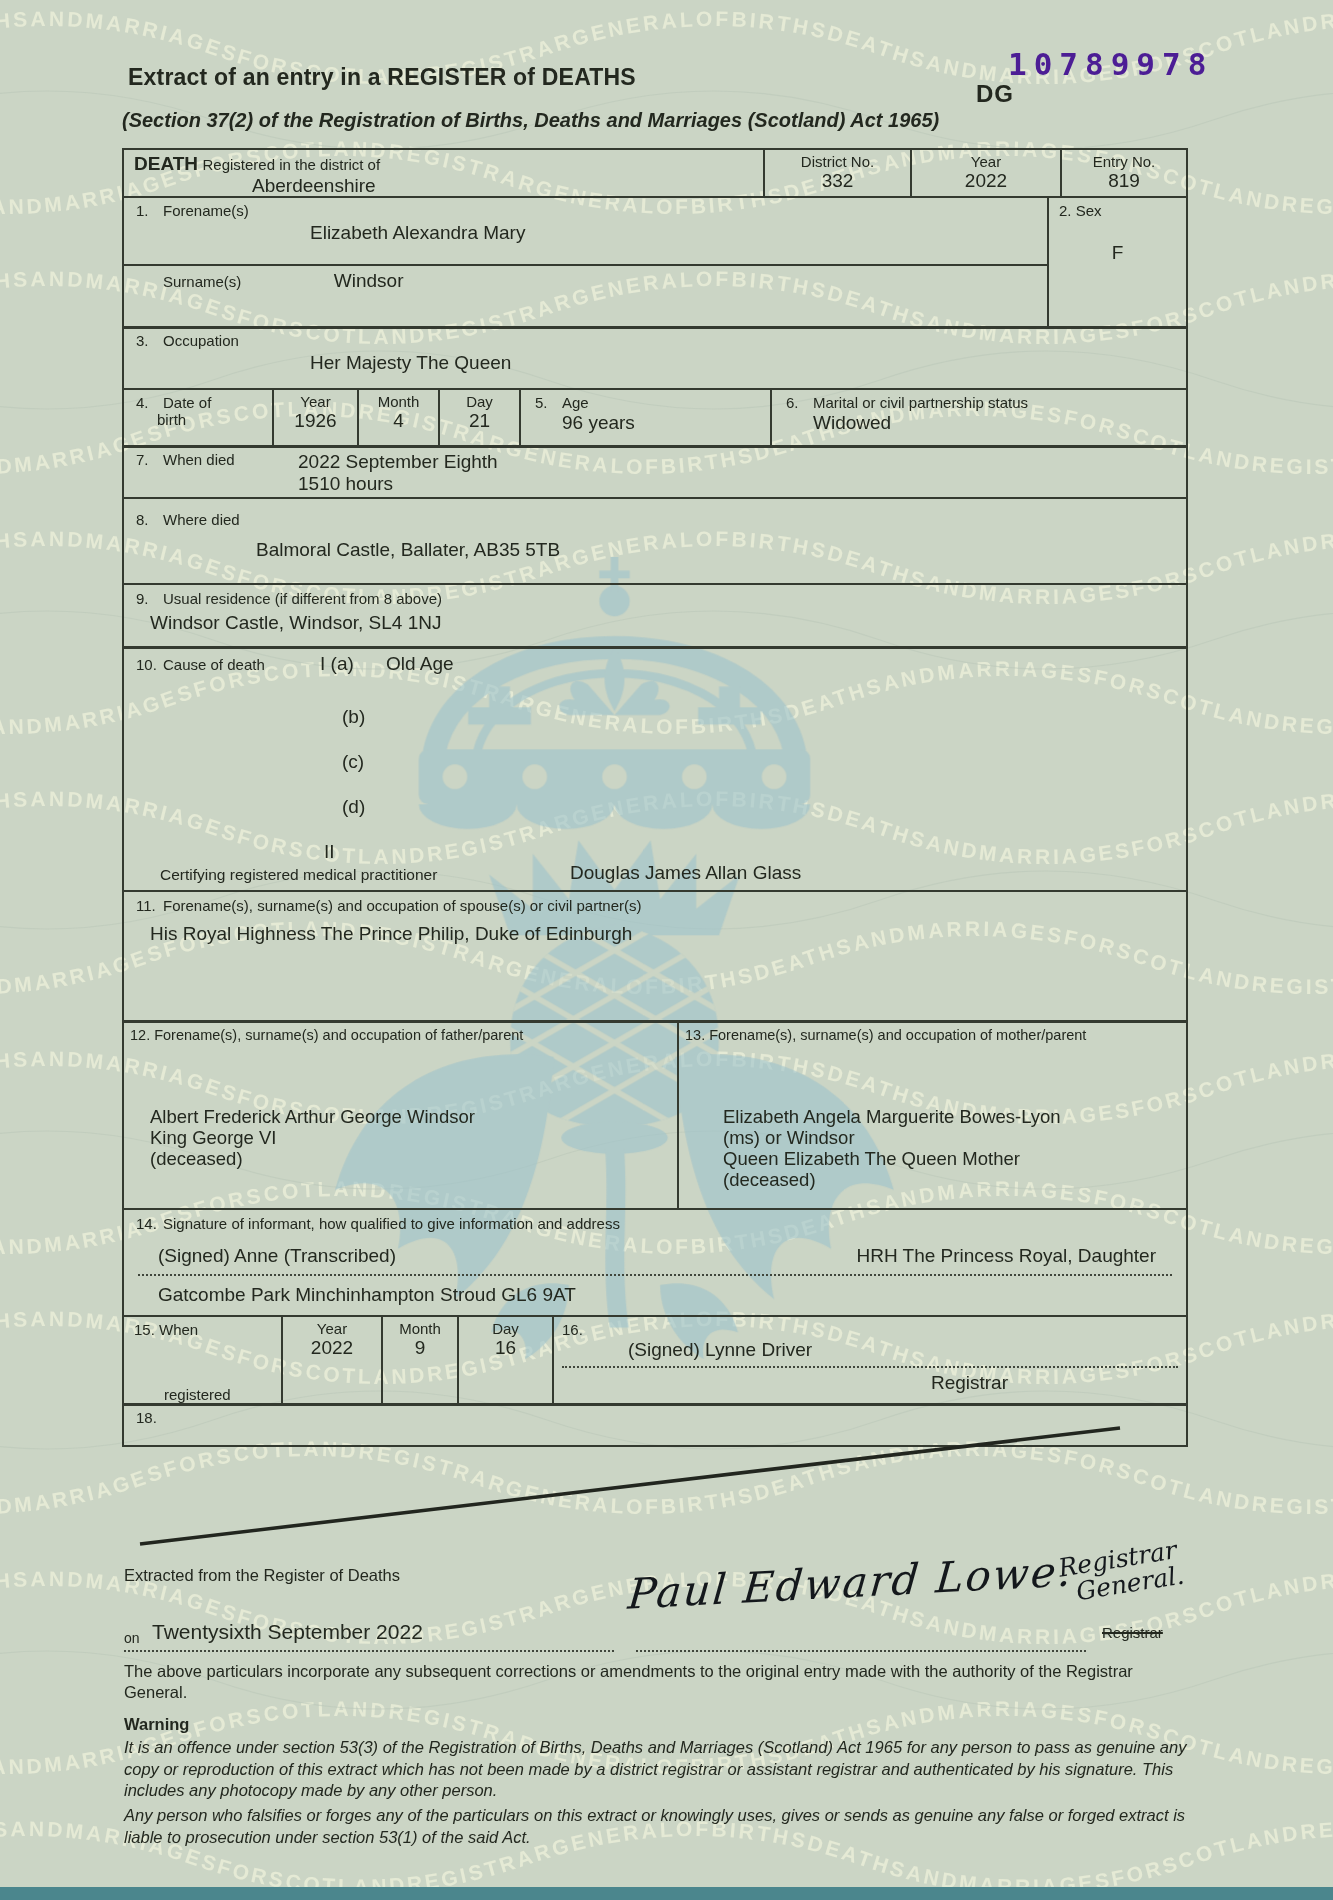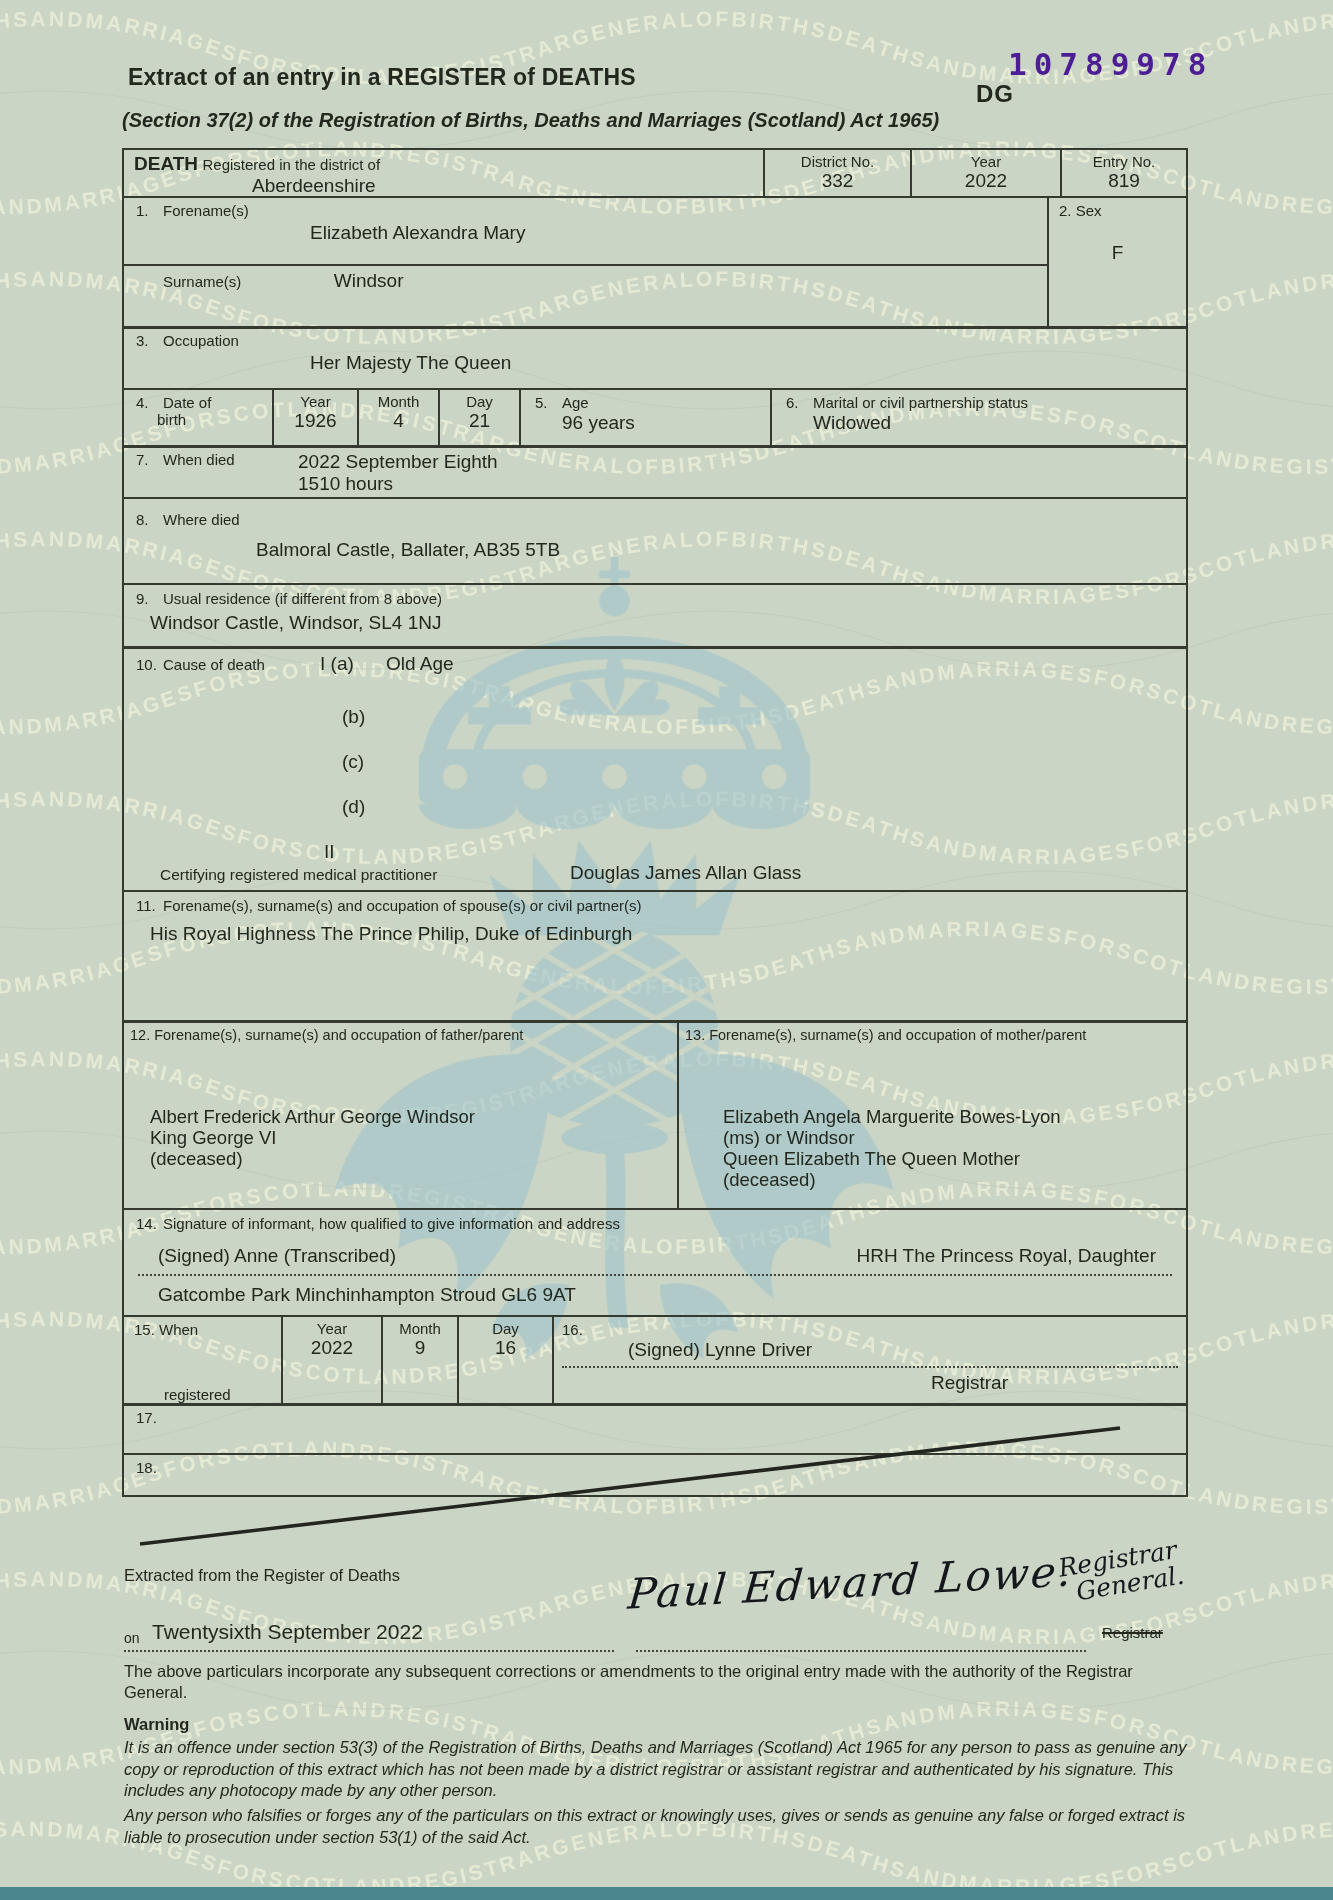--- a/index.html
+++ b/index.html
@@ -290,23 +290,20 @@
         </div>
         <div class="cell" style="flex:1;padding:4px 8px;">
           <span class="lbl">16.</span>
           <div class="val" style="margin-left:66px;">(Signed) Lynne Driver</div>
           <div class="dotted" style="margin-top:5px;"></div>
           <div class="val" style="text-align:right;margin:4px 170px 0 0;">Registrar</div>
         </div>
       </div>
     </div>
 
-    <div class="r" style="height:52px;padding:4px 0 0 12px;">
-      <span class="lbl">17.</span>
-    </div>
 
     <div class="r" style="height:44px;padding:4px 0 0 12px;">
       <span class="lbl">18.</span>
     </div>
   </div>
 
   <svg class="bg" width="1333" height="1900" viewBox="0 0 1333 1900" style="pointer-events:none;">
     <line x1="140" y1="1544" x2="1120" y2="1428" stroke="#22261f" stroke-width="3.6"></line>
   </svg>
 

